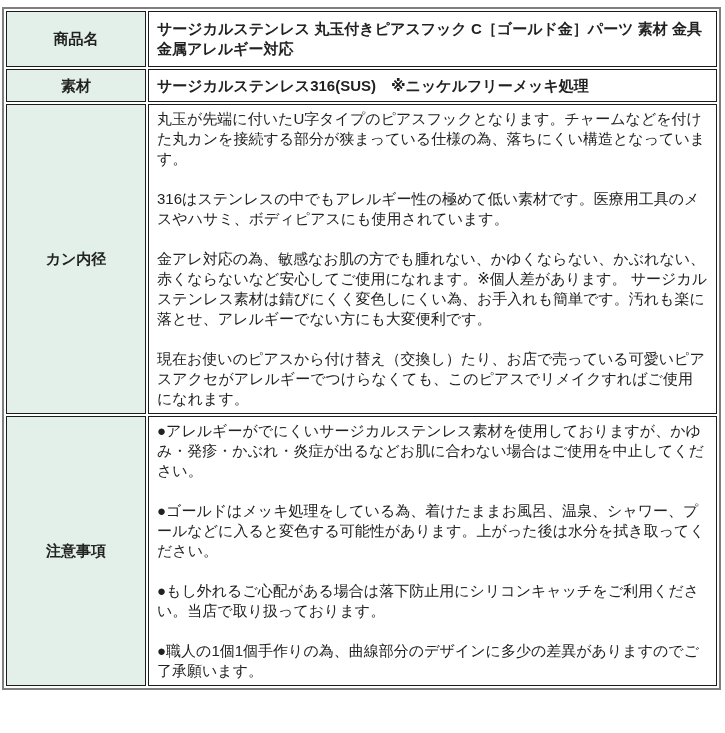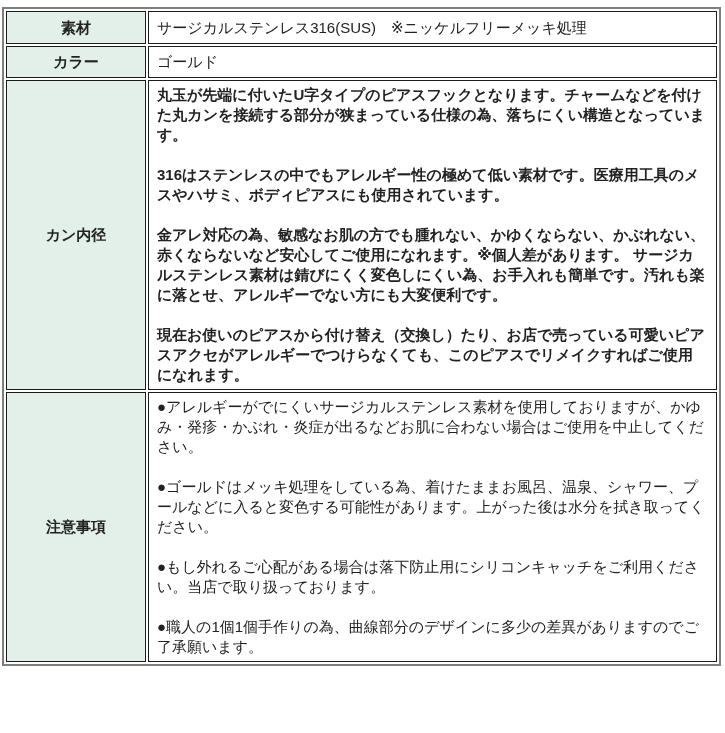--- a/index.html
+++ b/index.html
@@ -38,37 +38,37 @@
   }
   table.spec-table td {
     background: #ffffff;
     text-align: left;
     padding: 4px 8px;
     white-space: pre-line;
     word-break: break-word;
   }
   tr.row-product-name td { height: 46px; font-weight: bold; }
   tr.row-size td          { height: 24px; }
-  tr.row-material td      { height: 23px; }
+  tr.row-material td      { height: 23px; font-weight: bold; }
   tr.row-color td         { height: 22px; }
-  tr.row-description td   { height: 260px; font-weight: bold; }
+  tr.row-description td   { height: 260px; }
   tr.row-precautions td   { height: 220px; }
 </style>
 </head>
 <body>
 
 <table class="spec-table">
   <tbody>
+    <tr class="row-product-name">
+      <th>商品名</th>
+      <td>サージカルステンレス 丸玉付きピアスフック C［ゴールド金］パーツ 素材 金具 金属アレルギー対応</td>
+    </tr>
     <tr class="row-material">
       <th>素材</th>
       <td>サージカルステンレス316(SUS)　※ニッケルフリーメッキ処理</td>
-    </tr>
-    <tr class="row-color">
-      <th>カラー</th>
-      <td>ゴールド</td>
     </tr>
     <tr class="row-description">
       <th>カン内径</th>
       <td>丸玉が先端に付いたU字タイプのピアスフックとなります。チャームなどを付けた丸カンを接続する部分が狭まっている仕様の為、落ちにくい構造となっています。
 
 316はステンレスの中でもアレルギー性の極めて低い素材です。医療用工具のメスやハサミ、ボディピアスにも使用されています。
 
 金アレ対応の為、敏感なお肌の方でも腫れない、かゆくならない、かぶれない、赤くならないなど安心してご使用になれます。※個人差があります。 サージカルステンレス素材は錆びにくく変色しにくい為、お手入れも簡単です。汚れも楽に落とせ、アレルギーでない方にも大変便利です。
 
 現在お使いのピアスから付け替え（交換し）たり、お店で売っている可愛いピアスアクセがアレルギーでつけらなくても、このピアスでリメイクすればご使用になれます。</td>

